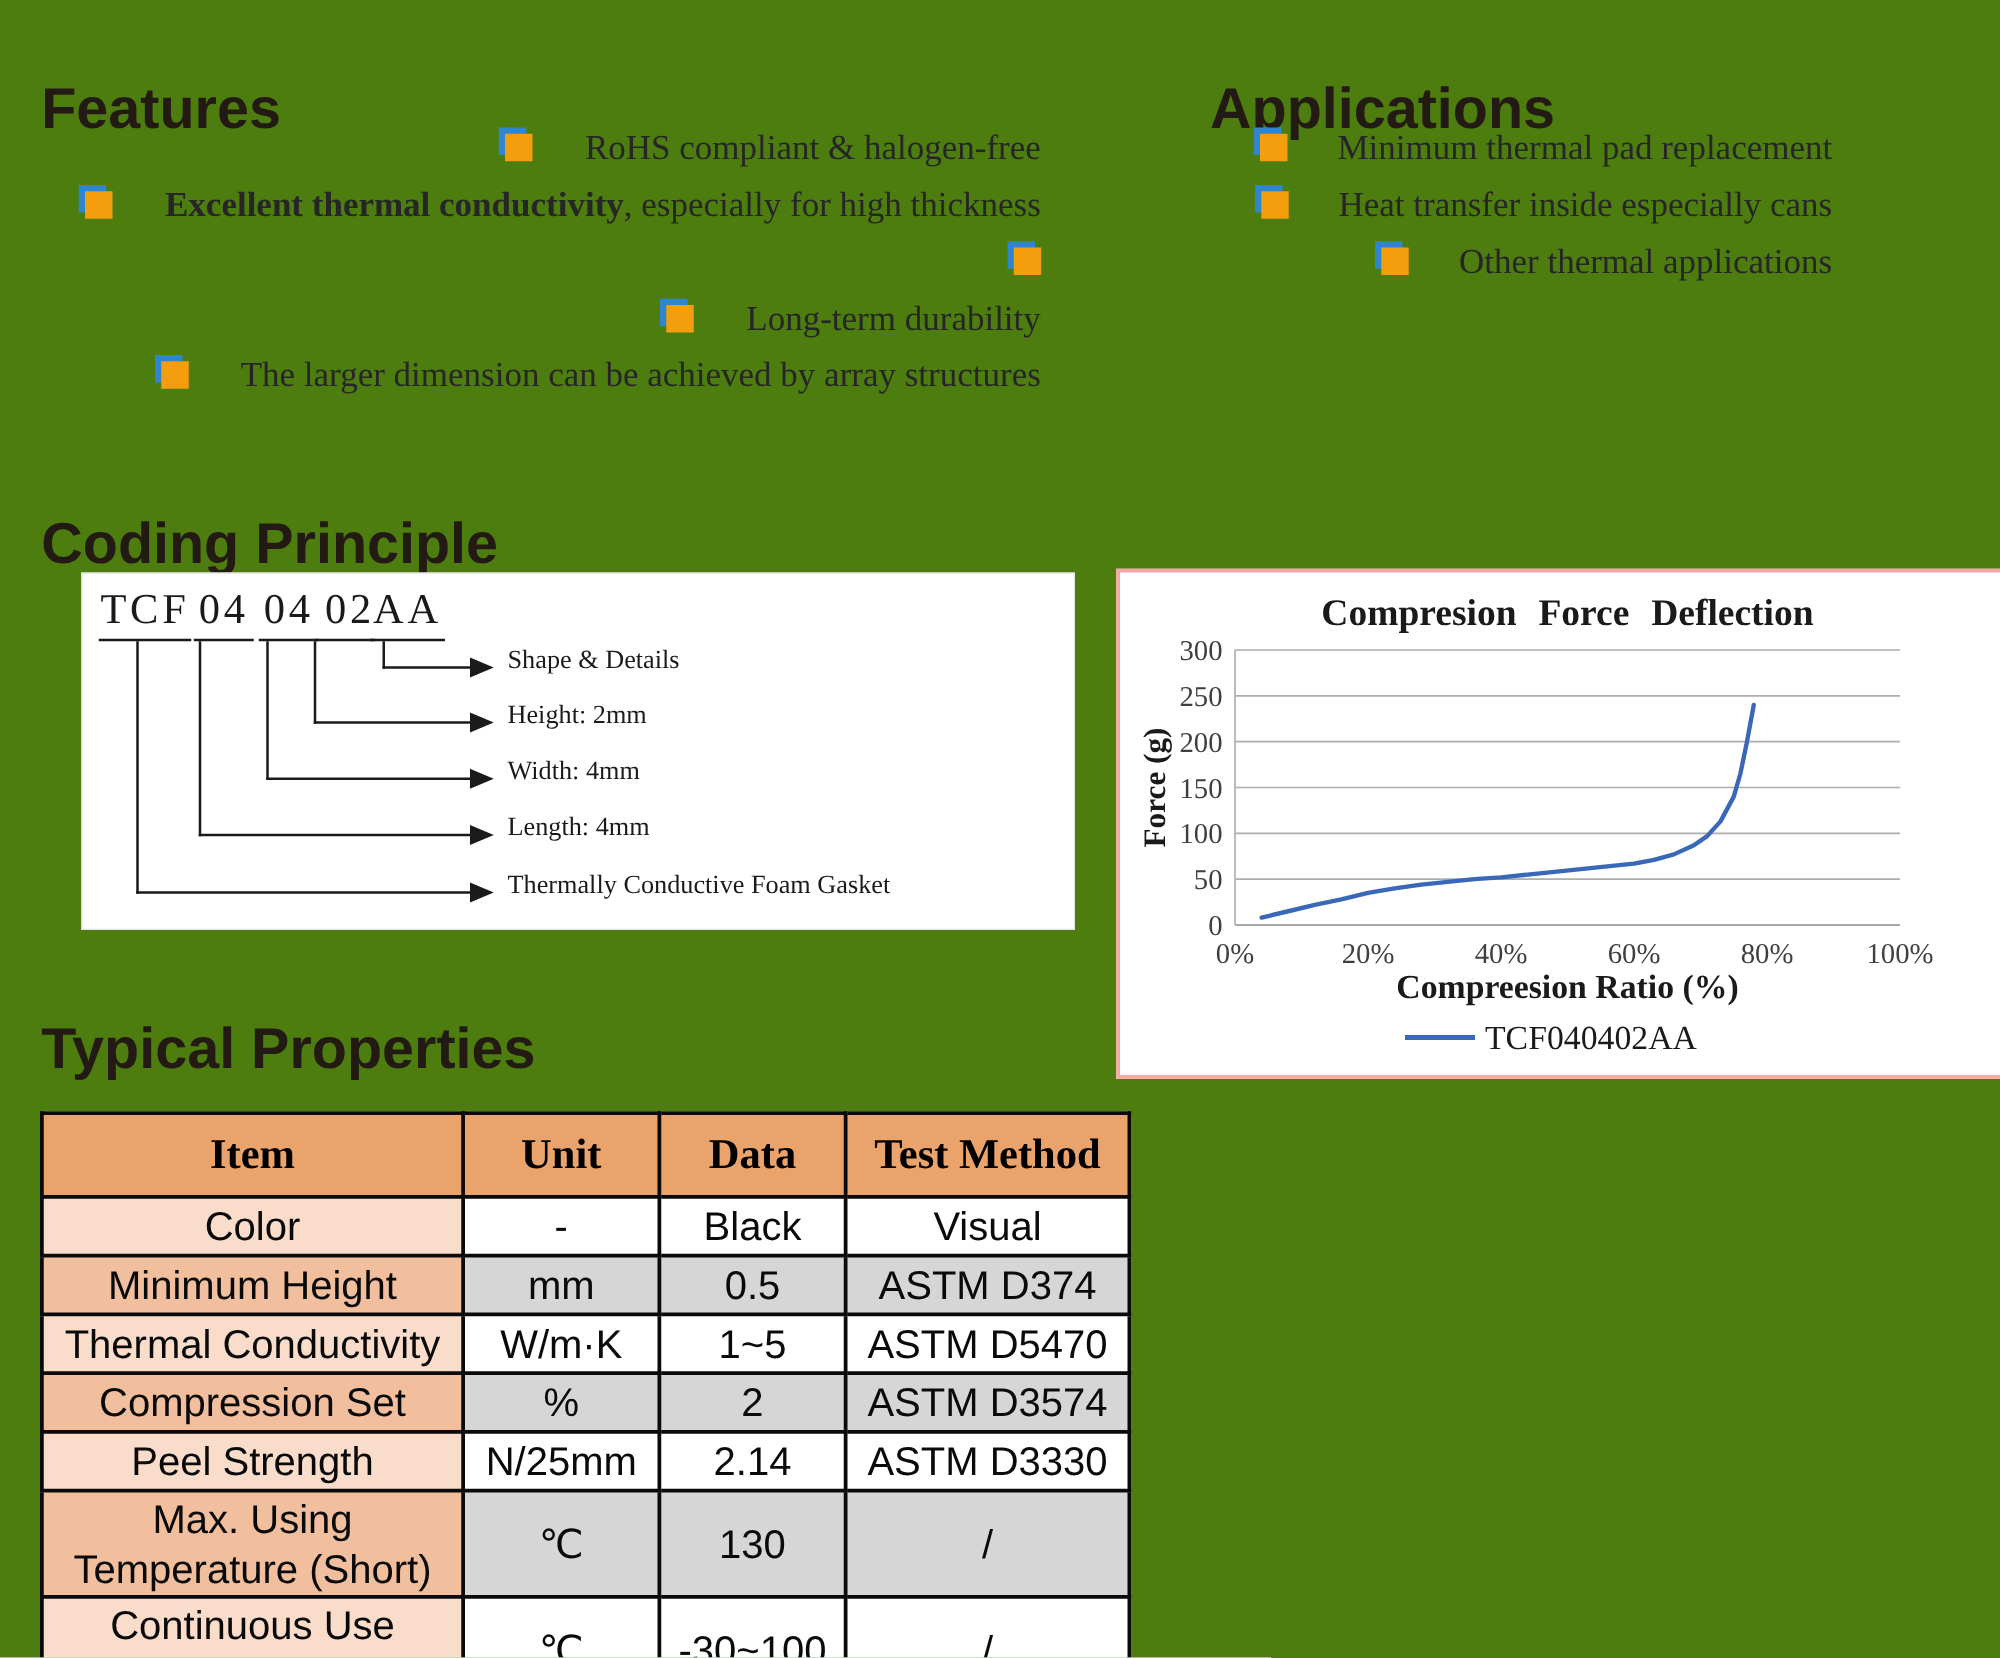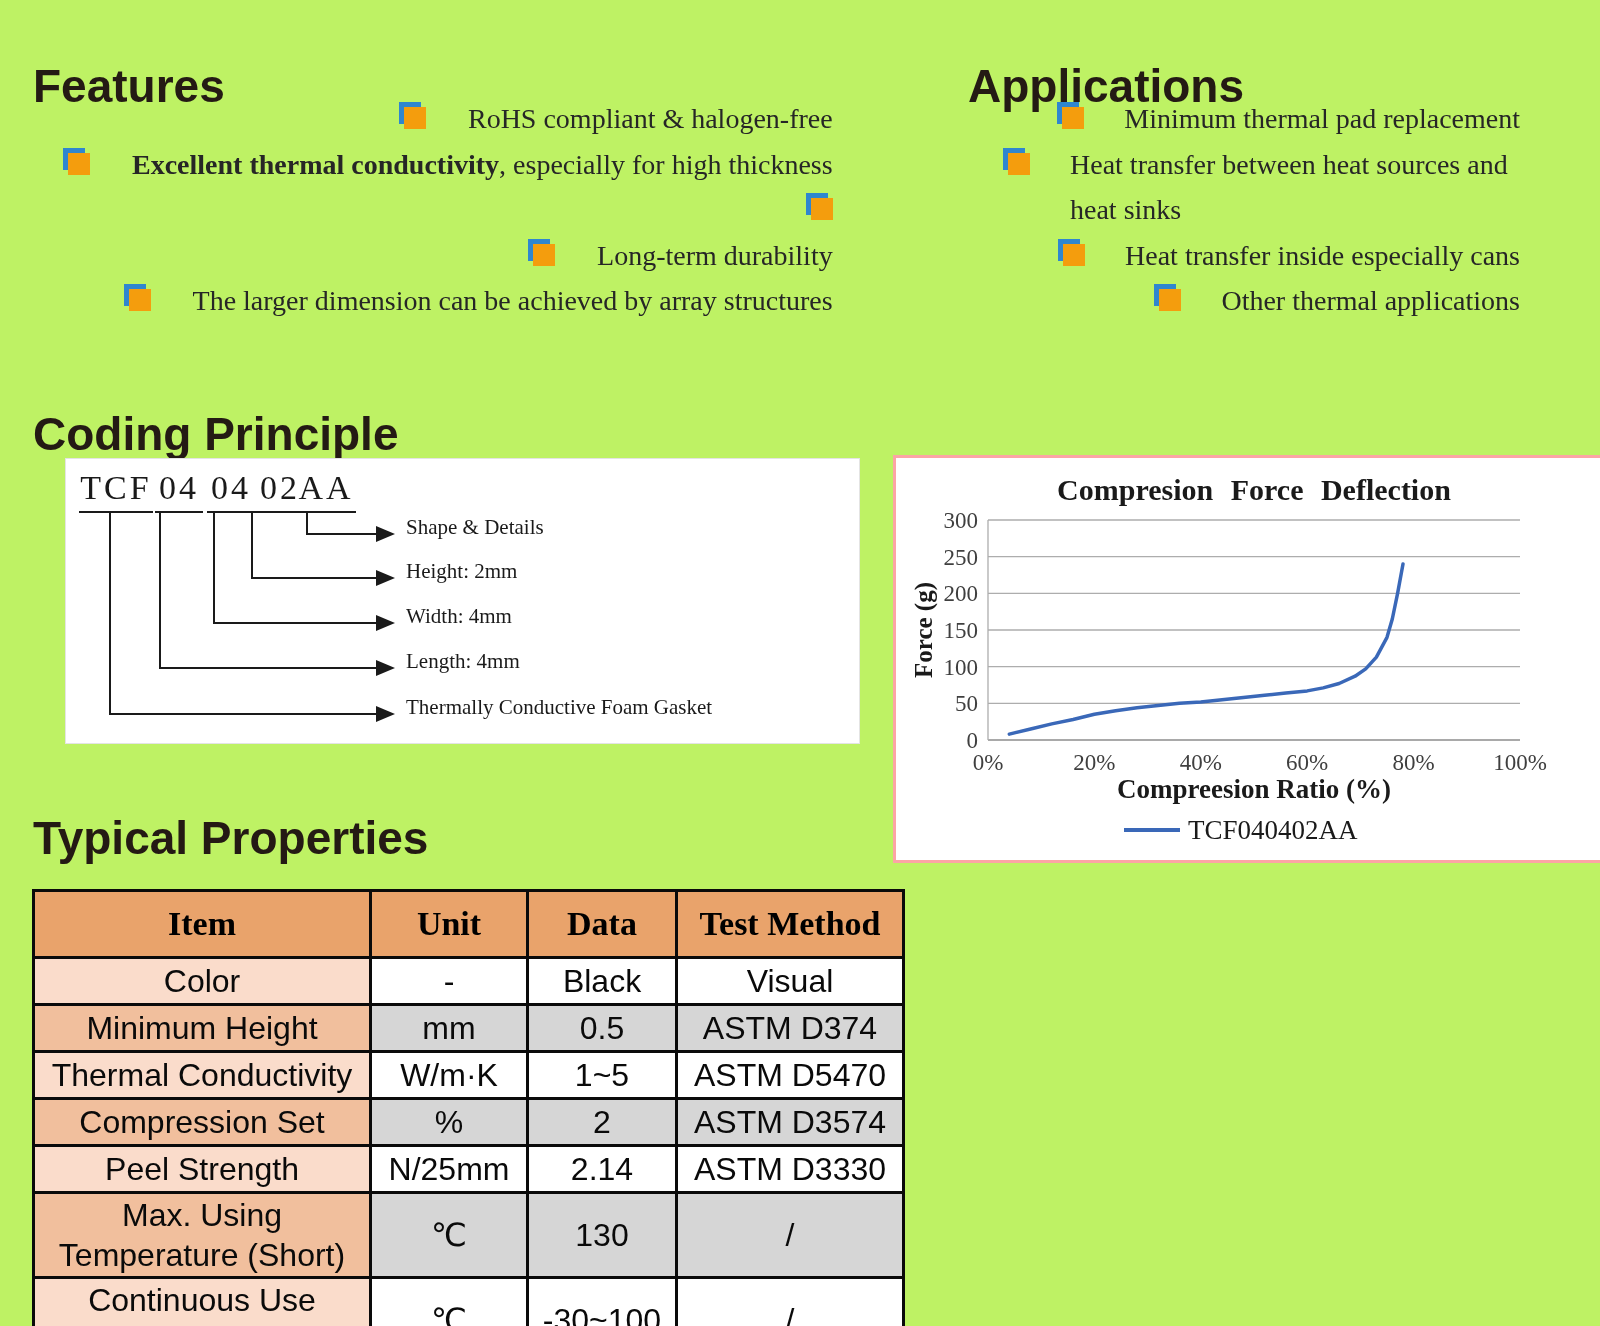--- a/index.html
+++ b/index.html
@@ -1,16 +1,16 @@
 <!DOCTYPE html>
 <html><head>
 <meta charset="utf-8">
 <style>
   html,body{margin:0;padding:0;background:#fff;}
-  .page{position:relative;width:1600px;height:1326px;background:#bef264;overflow:hidden;
+  .page{position:relative;width:1600px;height:1326px;background:#4d7c0f;overflow:hidden;
         font-family:"Liberation Serif",serif;color:#222;}
 
   
   .sec-title{position:absolute;font-family:"Liberation Sans",sans-serif;font-weight:700;
              font-size:46px;color:#241a14;white-space:nowrap;}
   #features-title{left:33px;top:28px;}
   #applications-title{left:968px;top:28px;}
   #coding-title{left:33px;top:376px;}
   #properties-title{left:33px;top:780px;}
 
@@ -83,24 +83,20 @@
         <span class="bullet"></span>
         <span class="btext"><span>The larger dimension can be achieved by array structures</span></span>
       </li>
     </ul>
 
   <h1 class="sec-title" id="applications-title">Applications</h1>
   <ul class="blist" id="applications-list">
       <li class="bitem">
         <span class="bullet"></span>
         <span class="btext"><span>Minimum thermal pad replacement</span></span>
-      </li>
-      <li class="bitem">
-        <span class="bullet"></span>
-        <span class="btext"><span>Heat transfer between heat sources and heat sinks</span></span>
       </li>
       <li class="bitem">
         <span class="bullet"></span>
         <span class="btext"><span>Heat transfer inside especially cans</span></span>
       </li>
       <li class="bitem">
         <span class="bullet"></span>
         <span class="btext"><span>Other thermal applications</span></span>
       </li>
     </ul>

